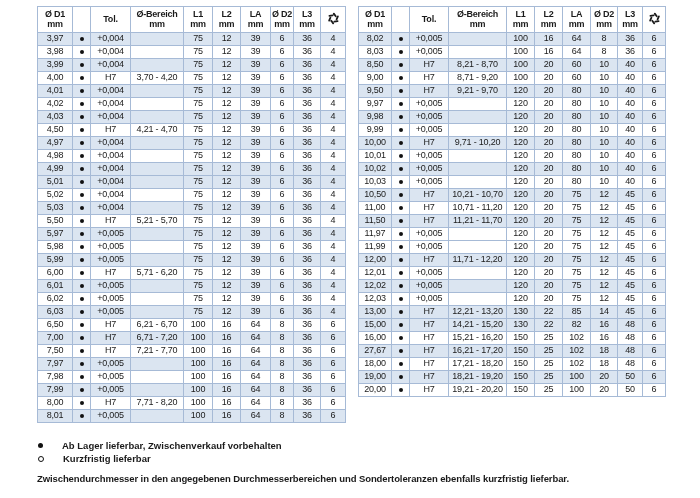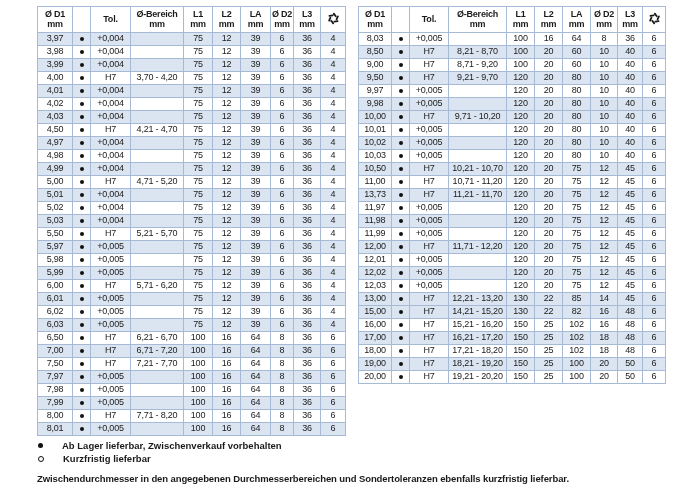--- a/index.html
+++ b/index.html
@@ -238,32 +238,20 @@
             <td><span class="stock-dot"></span></td>
             <td>+0,004</td>
             <td></td>
             <td>75</td>
             <td>12</td>
             <td>39</td>
             <td>6</td>
             <td>36</td>
             <td>4</td>
           </tr>
-          <tr>
-            <td class="c-d1">5,00</td>
-            <td><span class="stock-dot"></span></td>
-            <td>H7</td>
-            <td>4,71 - 5,20</td>
-            <td>75</td>
-            <td>12</td>
-            <td>39</td>
-            <td>6</td>
-            <td>36</td>
-            <td>4</td>
-          </tr>
           <tr class="shade">
             <td class="c-d1">5,01</td>
             <td><span class="stock-dot"></span></td>
             <td>+0,004</td>
             <td></td>
             <td>75</td>
             <td>12</td>
             <td>39</td>
             <td>6</td>
             <td>36</td>
@@ -539,20 +527,32 @@
                   <line x1="8.3" y1="2.8" x2="10.4" y2="5.6" transform="rotate(60 8 8)"></line>
                   <line x1="8.3" y1="2.8" x2="10.4" y2="5.6" transform="rotate(120 8 8)"></line>
                   <line x1="8.3" y1="2.8" x2="10.4" y2="5.6" transform="rotate(180 8 8)"></line>
                   <line x1="8.3" y1="2.8" x2="10.4" y2="5.6" transform="rotate(240 8 8)"></line>
                   <line x1="8.3" y1="2.8" x2="10.4" y2="5.6" transform="rotate(300 8 8)"></line>
                 </g>
               </svg></th>
           </tr>
         </thead>
       <tbody>
+          <tr class="shade">
+            <td class="c-d1">8,02</td>
+            <td><span class="stock-dot"></span></td>
+            <td>+0,005</td>
+            <td></td>
+            <td>100</td>
+            <td>16</td>
+            <td>64</td>
+            <td>8</td>
+            <td>36</td>
+            <td>6</td>
+          </tr>
           <tr>
             <td class="c-d1">8,03</td>
             <td><span class="stock-dot"></span></td>
             <td>+0,005</td>
             <td></td>
             <td>100</td>
             <td>16</td>
             <td>64</td>
             <td>8</td>
             <td>36</td>
@@ -611,20 +611,32 @@
             <td><span class="stock-dot"></span></td>
             <td>+0,005</td>
             <td></td>
             <td>120</td>
             <td>20</td>
             <td>80</td>
             <td>10</td>
             <td>40</td>
             <td>6</td>
           </tr>
+          <tr>
+            <td class="c-d1">9,99</td>
+            <td><span class="stock-dot"></span></td>
+            <td>+0,005</td>
+            <td></td>
+            <td>120</td>
+            <td>20</td>
+            <td>80</td>
+            <td>10</td>
+            <td>40</td>
+            <td>6</td>
+          </tr>
           <tr class="shade">
             <td class="c-d1">10,00</td>
             <td><span class="stock-dot"></span></td>
             <td>H7</td>
             <td>9,71 - 10,20</td>
             <td>120</td>
             <td>20</td>
             <td>80</td>
             <td>10</td>
             <td>40</td>
@@ -684,45 +696,33 @@
             <td>H7</td>
             <td>10,71 - 11,20</td>
             <td>120</td>
             <td>20</td>
             <td>75</td>
             <td>12</td>
             <td>45</td>
             <td>6</td>
           </tr>
           <tr class="shade">
-            <td class="c-d1">13,73</td>
+            <td class="c-d1">11,50</td>
             <td><span class="stock-dot"></span></td>
             <td>H7</td>
             <td>11,21 - 11,70</td>
             <td>120</td>
             <td>20</td>
             <td>75</td>
             <td>12</td>
             <td>45</td>
             <td>6</td>
           </tr>
           <tr>
             <td class="c-d1">11,97</td>
-            <td><span class="stock-dot"></span></td>
-            <td>+0,005</td>
-            <td></td>
-            <td>120</td>
-            <td>20</td>
-            <td>75</td>
-            <td>12</td>
-            <td>45</td>
-            <td>6</td>
-          </tr>
-          <tr class="shade">
-            <td class="c-d1">11,98</td>
             <td><span class="stock-dot"></span></td>
             <td>+0,005</td>
             <td></td>
             <td>120</td>
             <td>20</td>
             <td>75</td>
             <td>12</td>
             <td>45</td>
             <td>6</td>
           </tr>
@@ -816,21 +816,21 @@
             <td>H7</td>
             <td>15,21 - 16,20</td>
             <td>150</td>
             <td>25</td>
             <td>102</td>
             <td>16</td>
             <td>48</td>
             <td>6</td>
           </tr>
           <tr class="shade">
-            <td class="c-d1">17,00</td>
+            <td class="c-d1">27,67</td>
             <td><span class="stock-dot"></span></td>
             <td>H7</td>
             <td>16,21 - 17,20</td>
             <td>150</td>
             <td>25</td>
             <td>102</td>
             <td>18</td>
             <td>48</td>
             <td>6</td>
           </tr>

